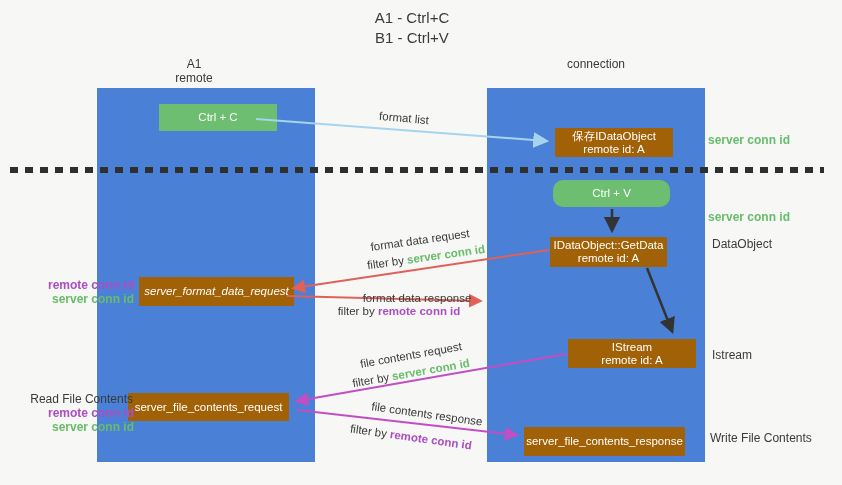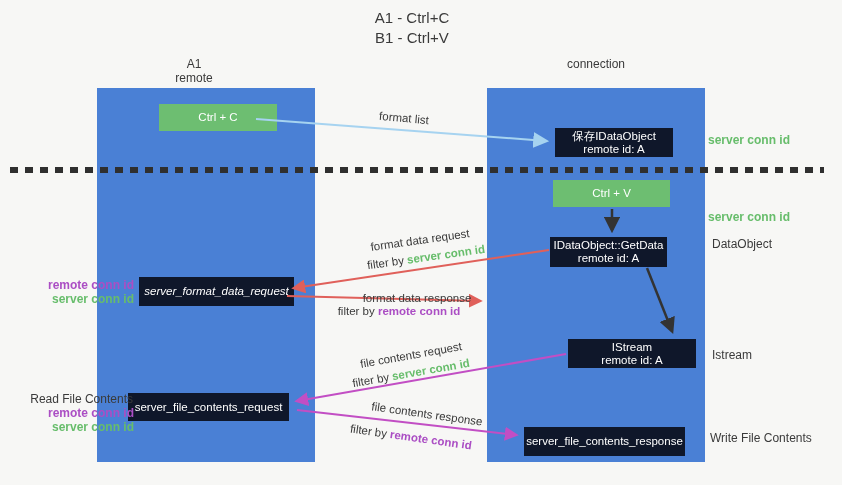--- a/index.html
+++ b/index.html
@@ -23,21 +23,21 @@
   .divider {
     position:absolute; left:10px; top:167px; width:814px; height:6px; z-index:2;
     background:repeating-linear-gradient(90deg,#2f2f2f 0 8px,transparent 8px 15px);
   }
   .node {
     position:absolute; z-index:3; display:flex; flex-direction:column;
     align-items:center; justify-content:center; text-align:center;
     color:#ffffff; font-size:11.5px; line-height:13px;
   }
   .node.green  { background:#6dbe71; }
-  .node.orange { background:#0f172a; }
+  .node.orange { background:#a16207; }
   .arrows { position:absolute; left:0; top:0; z-index:4; pointer-events:none; }
   .flabel {
     position:absolute; z-index:5; white-space:nowrap;
     font-size:11.5px; color:#3a3a3a;
   }
   .ann { position:absolute; z-index:5; white-space:nowrap; font-size:12px; color:#3a3a3a; }
   .key-green  { color:#67bd6b; font-weight:bold; }
   .key-purple { color:#ab4ec4; font-weight:bold; }
   .ralign { text-align:right; }
 </style>
@@ -66,21 +66,21 @@
 
   <div class="node green" style="left:123px; top:104px; width:118px; height:27px;margin-left:36px;">
     <div>Ctrl + C</div>
   </div>
 
   <div class="node orange" style="left:555px; top:128px; width:118px; height:29px;">
     <div>保存IDataObject</div>
     <div>remote id: A</div>
   </div>
 
-  <div class="node green" style="left:553px; top:180px; width:117px; height:27px;">
+  <div class="node green" style="left:553px; top:180px; width:117px; height:27px;border-radius:10px;">
     <div>Ctrl + V</div>
   </div>
 
   <div class="node orange" style="left:550px; top:237px; width:117px; height:30px;">
     <div>IDataObject::GetData</div>
     <div>remote id: A</div>
   </div>
 
   <div class="node orange" style="left:139px; top:277px; width:155px; height:29px;font-style:italic;">
     <div>server_format_data_request</div>

